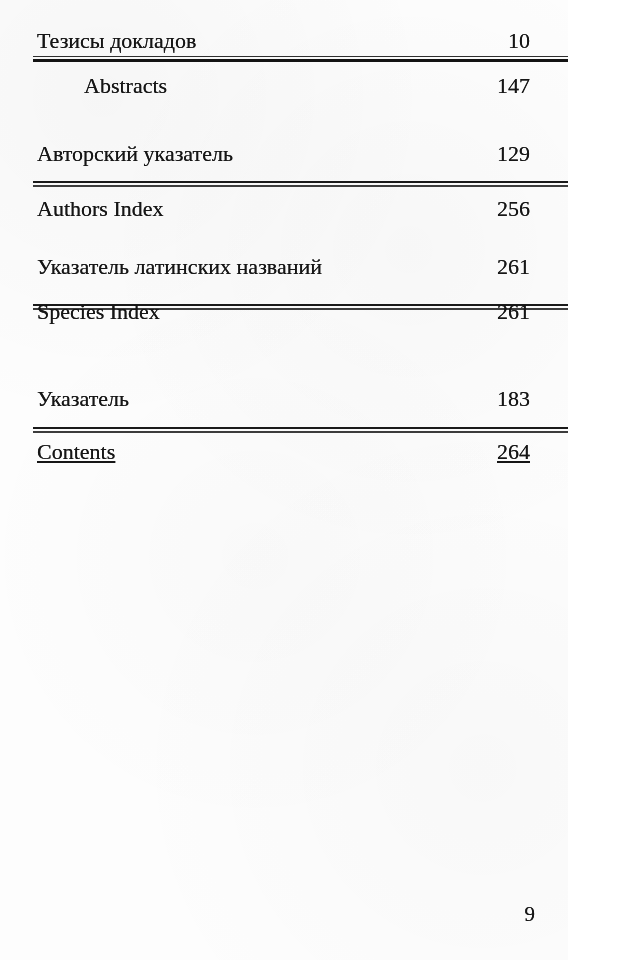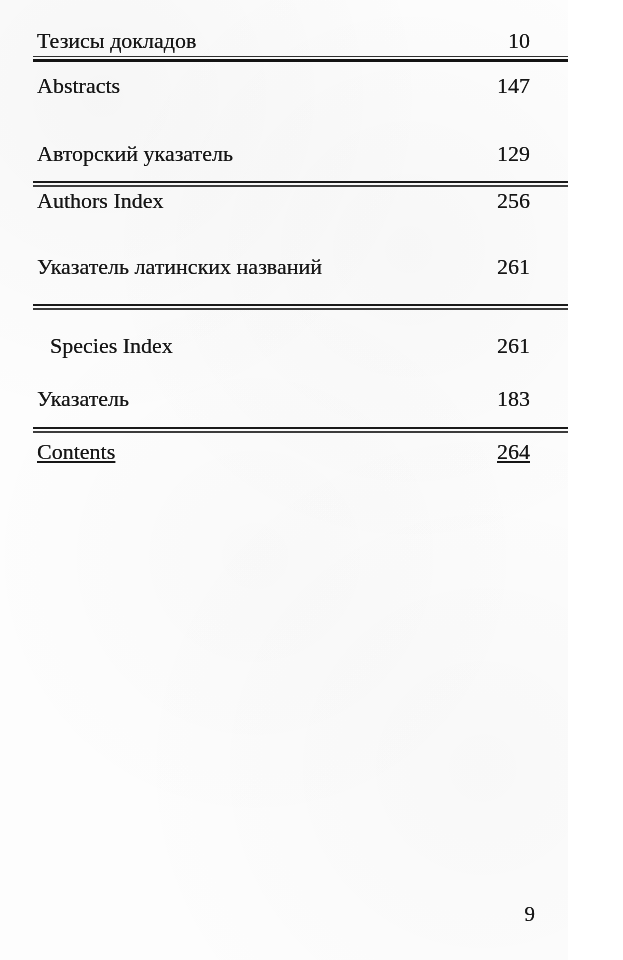--- a/index.html
+++ b/index.html
@@ -46,25 +46,25 @@
     border-top: 2px solid #1a1a1a;
     border-bottom: 2px solid #3c3c3c;
   }
   
   .rule--first {
     border-top: 1px solid #2e2e2e;
     border-bottom: 3px solid #131313;
   }
 
   .row-0 { top: 28px; }
-  .row-1 { top: 73px; }
+  .row-1 { top: 73px; margin-left: 47px; }
   .row-2 { top: 141px; }
-  .row-3 { top: 188px; align-items: center; }
+  .row-3 { top: 196px; align-items: center; }
   .row-4 { top: 254px; }
-  .row-5 { top: 333px; margin-left: 13px; }
+  .row-5 { top: 299px; }
   .row-6 { top: 386px; }
   .row-7 { top: 439px; text-decoration: underline; }
 
   .rule-0 { top: 56px; }
   .rule-1 { top: 181px; }
   .rule-2 { top: 304px; }
   .rule-3 { top: 427px; }
 
   .folio {
     position: absolute;

